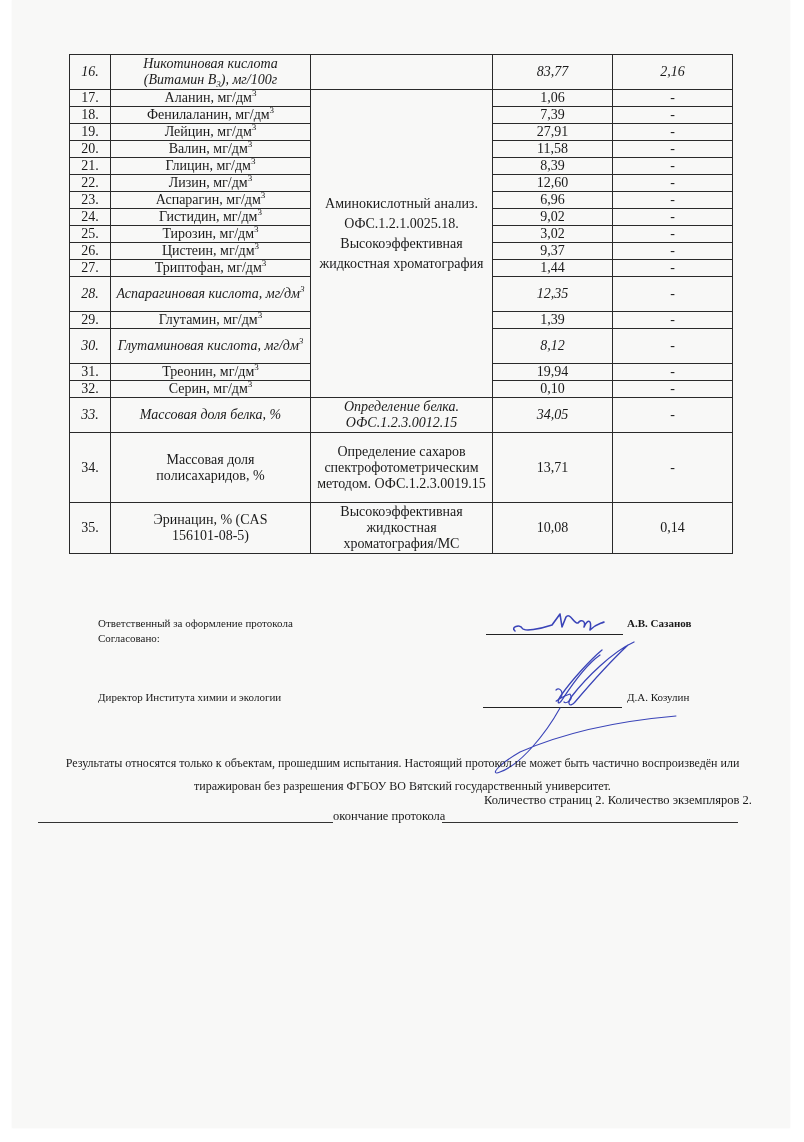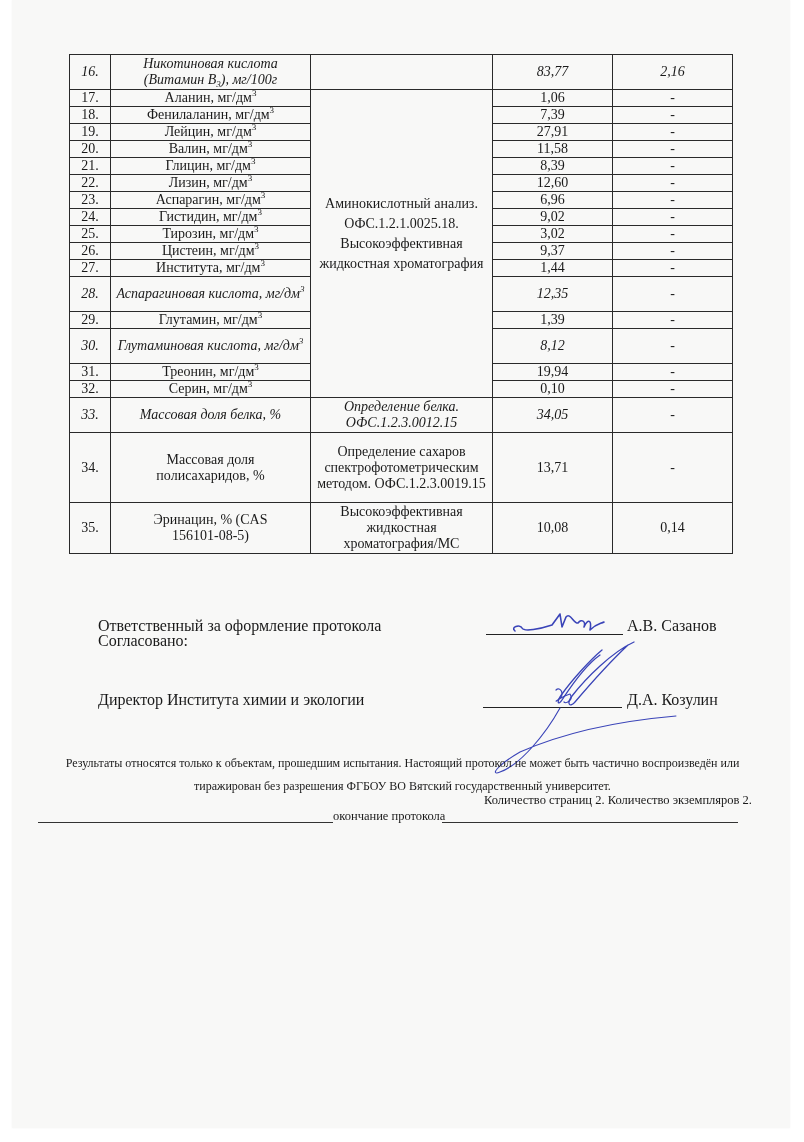--- a/index.html
+++ b/index.html
@@ -37,21 +37,21 @@
     col.c-val { width: 120px; }
     col.c-err { width: 120px; }
     td.num { text-align: center; }
     sup { font-size: 9px; line-height: 0; vertical-align: 6px; }
     sub { font-size: 9px; line-height: 0; vertical-align: -3px; }
     .h36 { height: 35px; font-style: italic; }
     .h18 { height: 17px; }
     .h72 { height: 70px; }
     .h53 { height: 51px; }
 
-    .sign-row { position: absolute; font-size: 16px; white-space: nowrap; }
+    .sign-row { position: absolute; font-size: 11px; white-space: nowrap; }
     .sign-line {
       position: absolute; border-bottom: 1.2px solid #222; height: 0;
     }
     .notice {
       position: absolute; left: 60px; top: 752px; width: 685px;
       text-align: center; font-size: 12px; line-height: 23px;
     }
     .pages {
       position: absolute; right: 52px; top: 793px; font-size: 12.5px;
     }
@@ -142,21 +142,21 @@
       <td>-</td>
     </tr>
     <tr class="h18">
       <td>26.</td>
       <td><span>Цистеин, мг/дм</span><sup>3</sup></td>
       <td>9,37</td>
       <td>-</td>
     </tr>
     <tr class="h18">
       <td>27.</td>
-      <td><span>Института, мг/дм</span><sup>3</sup></td>
+      <td><span>Триптофан, мг/дм</span><sup>3</sup></td>
       <td>1,44</td>
       <td>-</td>
     </tr>
     <tr class="h36">
       <td>28.</td>
       <td><span>Аспарагиновая кислота, мг/дм</span><sup>3</sup></td>
       <td>12,35</td>
       <td>-</td>
     </tr>
     <tr class="h18">
@@ -202,21 +202,21 @@
       <td style="padding: 0 36px;">Эринацин, % (CAS 156101-08-5)</td>
       <td style="padding: 0 28px;">Высокоэффективная жидкостная хроматография/МС</td>
       <td>10,08</td>
       <td>0,14</td>
     </tr>
   </tbody>
 </table>
 
 <div class="sign-row" style="left:98px; top:617px;">Ответственный за оформление протокола</div>
 <div class="sign-line" style="left:486px; top:634px; width:137px;"></div>
-<div class="sign-row" style="left:627px; top:617px;">А.В. Сазанов</div>
+<div class="sign-row" style="left:627px; top:617px;font-weight:bold;">А.В. Сазанов</div>
 
 <div class="sign-row" style="left:98px; top:632px;">Согласовано:</div>
 
 <div class="sign-row" style="left:98px; top:691px;">Директор Института химии и экологии</div>
 <div class="sign-line" style="left:483px; top:707px; width:139px;"></div>
 <div class="sign-row" style="left:627px; top:691px;">Д.А. Козулин</div>
 
 <svg class="sig" style="left:0; top:0;" width="804" height="1142">
   <g fill="none" stroke-linecap="round" stroke-linejoin="round">
     <path class="ink" d="M515 631 C510 627, 520 624, 522 628 C524 632, 540 629, 552 625 L560 614 L562 627 L566 617 C570 612, 574 624, 578 623 C582 618, 586 622, 584 627 C588 618, 592 620, 590 630 C596 624, 600 624, 604 622" stroke-width="1.6" stroke="#3a44b8"></path>

